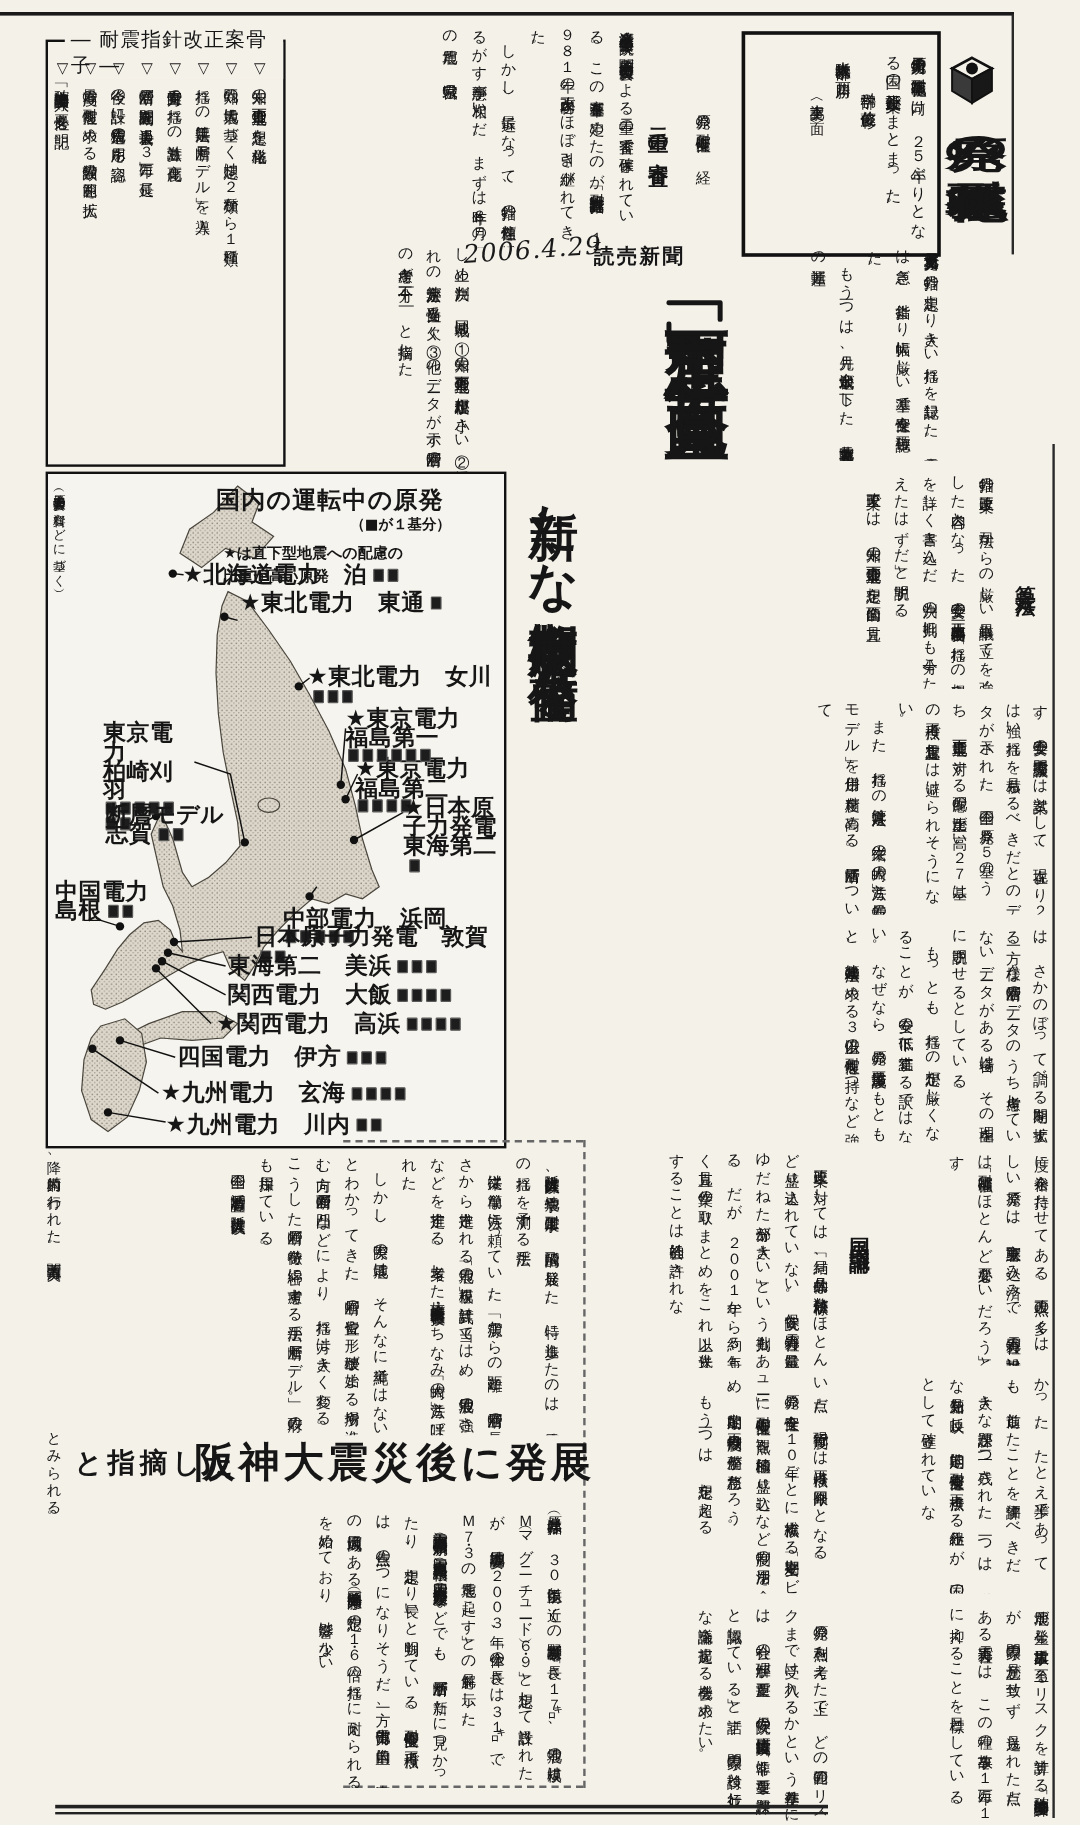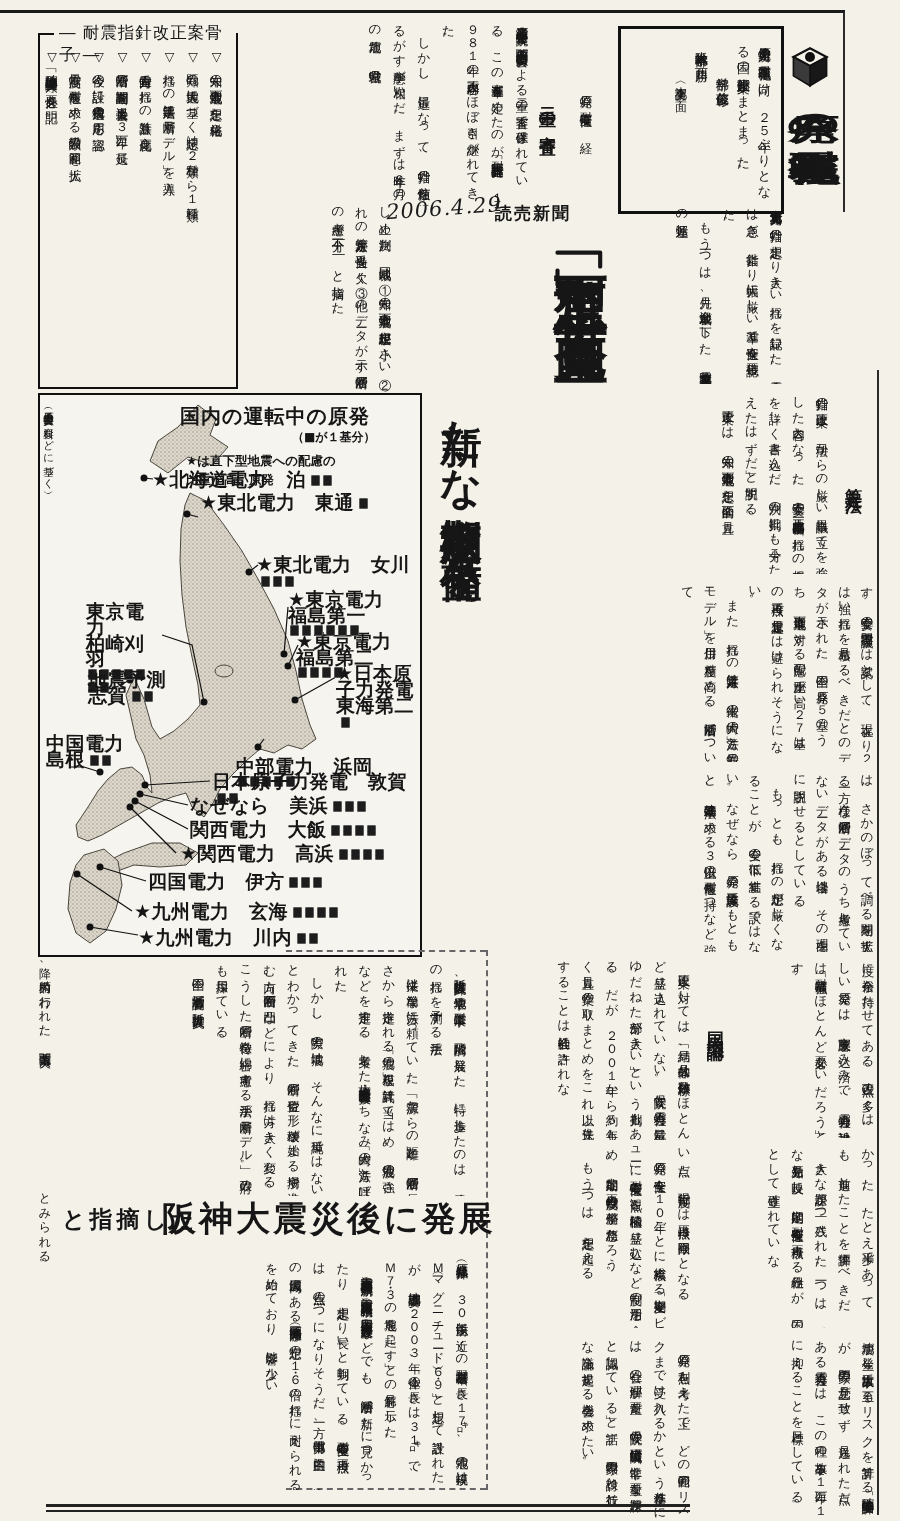--- a/index.html
+++ b/index.html
@@ -230,27 +230,27 @@
 
   <div class="plant" style="left:112px;top:76px;"><span class="pname">★北海道電力　泊</span><span class="units"><span class="u"></span><span class="u"></span></span></div>
   <div class="plant" style="left:160px;top:99px;"><span class="pname">★東北電力　東通</span><span class="units"><span class="u"></span></span></div>
   <div class="plant" style="left:216px;top:161px;"><span class="pname">★東北電力　女川</span><span class="units"><span class="u"></span><span class="u"></span><span class="u"></span></span></div>
   <div class="plant" style="left:256px;top:238px;"><span class="pname">★東京電力　福島第二</span><div class="units"><span class="u"></span><span class="u"></span><span class="u"></span><span class="u"></span></div></div>
   <div class="plant" style="left:248px;top:196px;"><span class="pname">★東京電力　福島第一</span><div class="units"><span class="u"></span><span class="u"></span><span class="u"></span><span class="u"></span><span class="u"></span><span class="u"></span></div></div>
   <div class="plant" style="left:296px;top:270px;"><span class="pname">★日本原子力発電
 東海第二</span><span class="units"><span class="u"></span></span></div>
   <div class="plant" style="left:46px;top:208px;width:70px;"><span class="pname">東京電力
 柏崎刈羽</span><div class="units"><span class="u"></span><span class="u"></span><span class="u"></span><span class="u"></span><span class="u"></span><span class="u"></span><span class="u"></span></div></div>
-  <div class="plant" style="left:48px;top:276px;"><span class="pname">地震予測
+  <div class="plant" style="left:48px;top:276px;"><span class="pname">断層モデル
 志賀</span><span class="units"><span class="u"></span><span class="u"></span></span></div>
   <div class="plant" style="left:196px;top:330px;margin-top:33px;"><span class="pname">中部電力　浜岡</span><div class="units"><span class="u"></span><span class="u"></span><span class="u"></span><span class="u"></span><span class="u"></span></div></div>
   <div class="plant" style="left:6px;top:340px;"><span class="pname">中国電力
 島根</span><span class="units"><span class="u"></span><span class="u"></span></span></div>
   <div class="plant" style="left:172px;top:378px;"><span class="pname">日本原子力発電　敦賀</span><span class="units"><span class="u"></span><span class="u"></span></span></div>
-  <div class="plant" style="left:150px;top:402px;"><span class="pname">なぜなら　美浜</span><span class="units"><span class="u"></span><span class="u"></span><span class="u"></span></span></div>
+  <div class="plant" style="left:150px;top:402px;"><span class="pname">東海第二　美浜</span><span class="units"><span class="u"></span><span class="u"></span><span class="u"></span></span></div>
   <div class="plant" style="left:150px;top:426px;"><span class="pname">関西電力　大飯</span><span class="units"><span class="u"></span><span class="u"></span><span class="u"></span><span class="u"></span></span></div>
   <div class="plant" style="left:140px;top:450px;"><span class="pname">★関西電力　高浜</span><span class="units"><span class="u"></span><span class="u"></span><span class="u"></span><span class="u"></span></span></div>
   <div class="plant" style="left:108px;top:478px;"><span class="pname">四国電力　伊方</span><span class="units"><span class="u"></span><span class="u"></span><span class="u"></span></span></div>
   <div class="plant" style="left:94px;top:508px;"><span class="pname">★九州電力　玄海</span><span class="units"><span class="u"></span><span class="u"></span><span class="u"></span><span class="u"></span></span></div>
   <div class="plant" style="left:98px;top:534px;"><span class="pname">★九州電力　川内</span><span class="units"><span class="u"></span><span class="u"></span></span></div>
 </div>
 
 <div class="abs dash-h" style="left:286px;top:950px;width:200px;"></div>
 <div class="abs dash-v" style="left:486px;top:950px;height:540px;"></div>
 <div class="abs dash-h" style="left:286px;top:1488px;width:200px;"></div>

